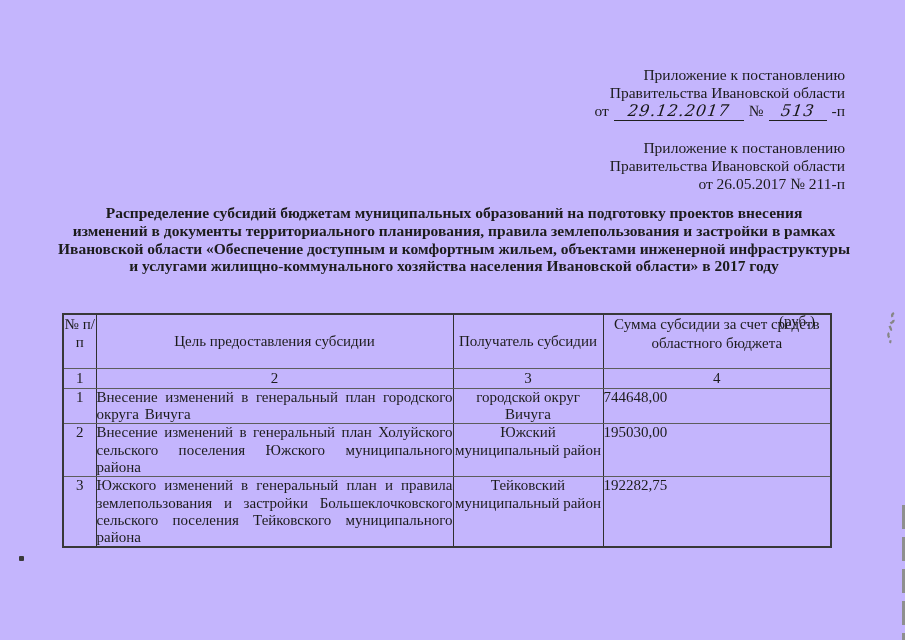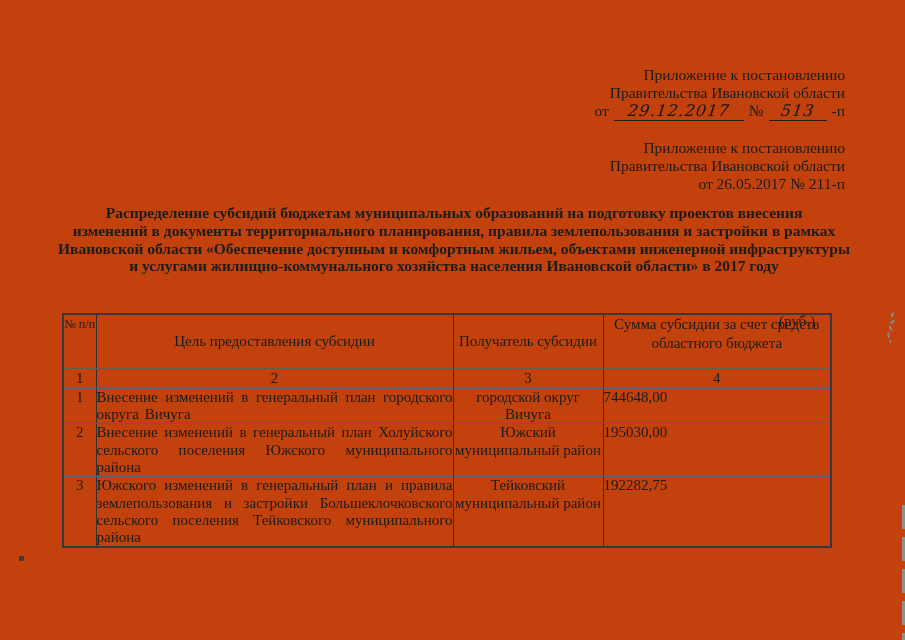--- a/index.html
+++ b/index.html
@@ -1,20 +1,20 @@
 <!DOCTYPE html>
 <html lang="ru"><head>
 <meta charset="utf-8">
 <style>
   html, body { margin: 0; padding: 0; background: #fff; }
   .page {
     position: relative;
     width: 905px;
     height: 640px;
-    background: #c2410c;
+    background: #c4b5fd;
     font-family: "Liberation Serif", "DejaVu Serif", serif;
     color: #1c1c1c;
     overflow: hidden;
   }
 
   
   .appendix {
     position: absolute;
     right: 60px;
     text-align: right;
@@ -81,21 +81,21 @@
     border-top: 1px solid #5d5d5d;
     border-bottom: 1px solid #5d5d5d;
     padding: 0;
     overflow: hidden;
   }
   tr.r-head td { height: 53px; }
   tr.r-nums td { height: 19px; text-align: center; vertical-align: middle; line-height: 17px; }
 
   td.h-num {
     text-align: center; vertical-align: top;
-    line-height: 18px; padding-top: 2px; font-size: 12px;
+    line-height: 18px; padding-top: 2px; font-size: 15px;
   }
   td.h-purpose { text-align: center; vertical-align: middle; padding-bottom: 8px; }
   td.h-recipient { text-align: center; vertical-align: middle; padding-bottom: 6px; margin-top: 12px; }
   td.h-amount {
     text-align: center; vertical-align: top;
     padding: 6px 14px 0 14px; line-height: 19px;
   }
 
   td.c-num { text-align: center; vertical-align: top; padding-top: 1px; line-height: 17px; }
   td.c-purpose {

